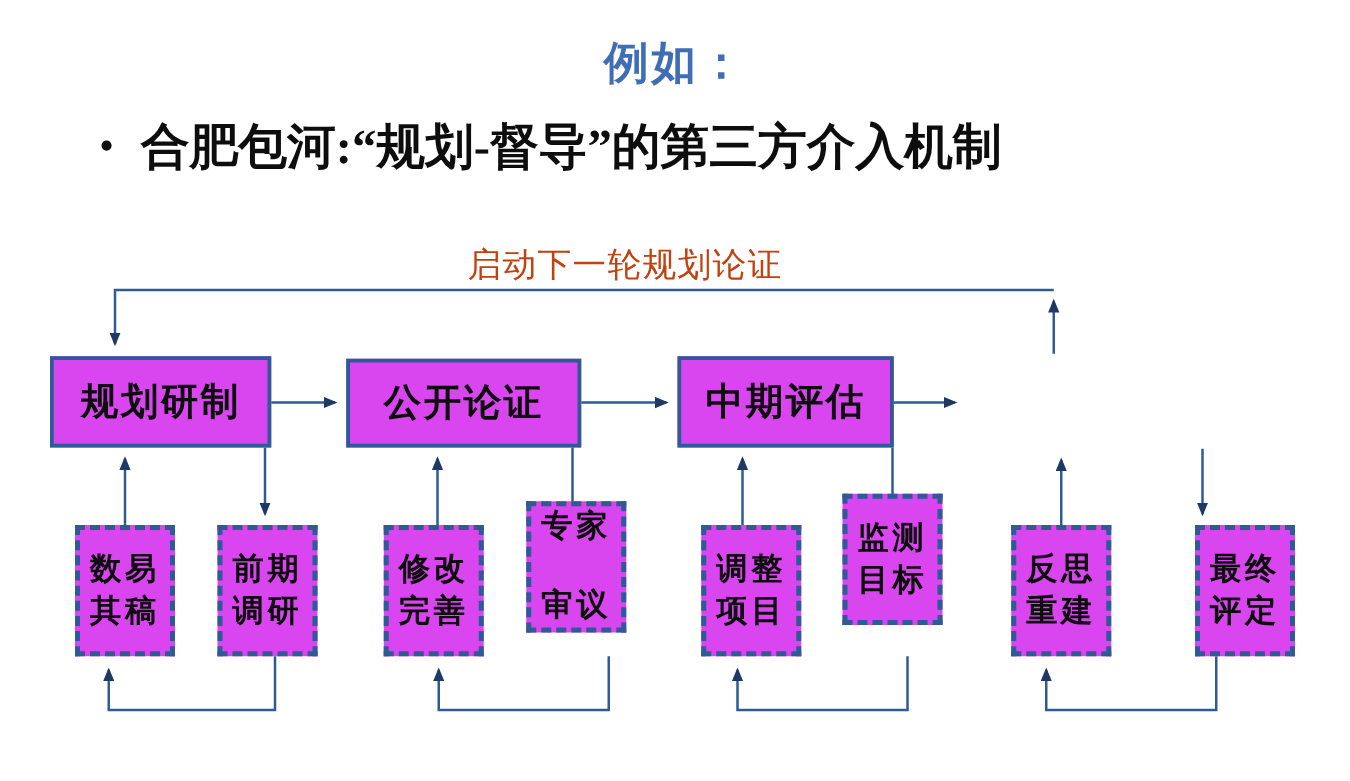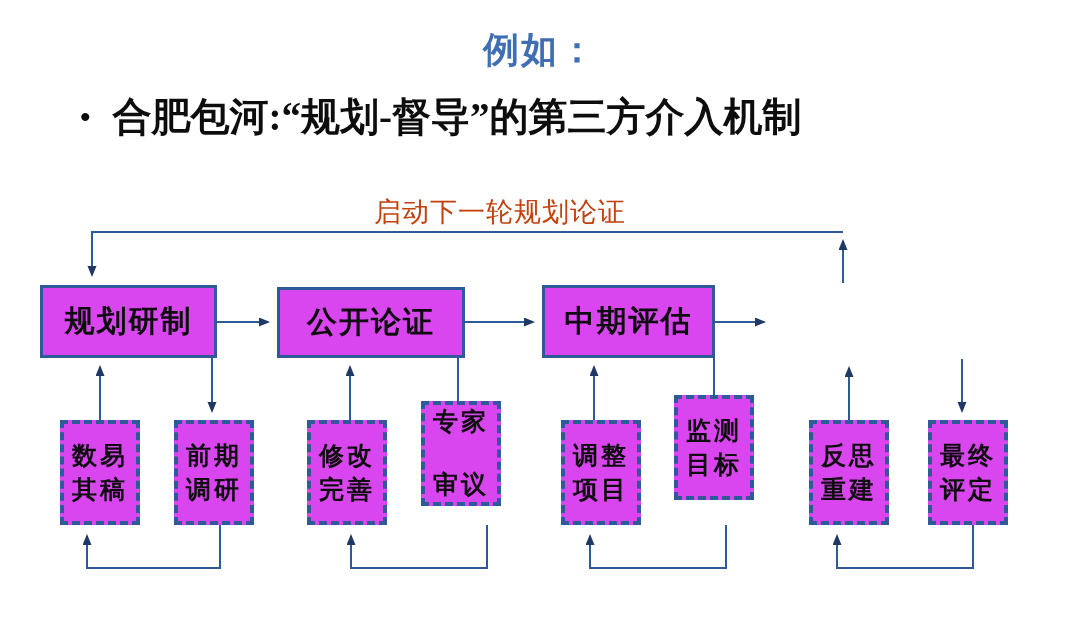--- a/index.html
+++ b/index.html
@@ -38,21 +38,21 @@
            display:flex;flex-direction:column;align-items:center;justify-content:center;
            font-size:25px;font-weight:bold;color:#0d0d0d;letter-spacing:3px;
            line-height:1.35;box-sizing:border-box;text-align:center;}
   .d1{left:60px;top:420px;width:80px;height:105px;}
   .d2{left:174px;top:420px;width:80px;height:105px;}
   .d3{left:307px;top:420px;width:80px;height:105px;justify-content:center;}
   .d4{left:421px;top:401px;width:80px;height:105px;justify-content:space-between;}
   .d5{left:561px;top:420px;width:80px;height:105px;}
   .d6{left:674px;top:395px;width:80px;height:105px;}
   .d7{left:809px;top:420px;width:80px;height:105px;}
-  .d8{left:928px;top:420px;width:80px;height:105px;justify-content:center;}
+  .d8{left:956px;top:420px;width:80px;height:105px;justify-content:center;}
 </style>
 </head>
 <body>
 
 <div class="stage-canvas">
 
   <div class="eyebrow">例如：</div>
 
   <div class="bullet-line">
     <span class="bullet-dot">•</span>

